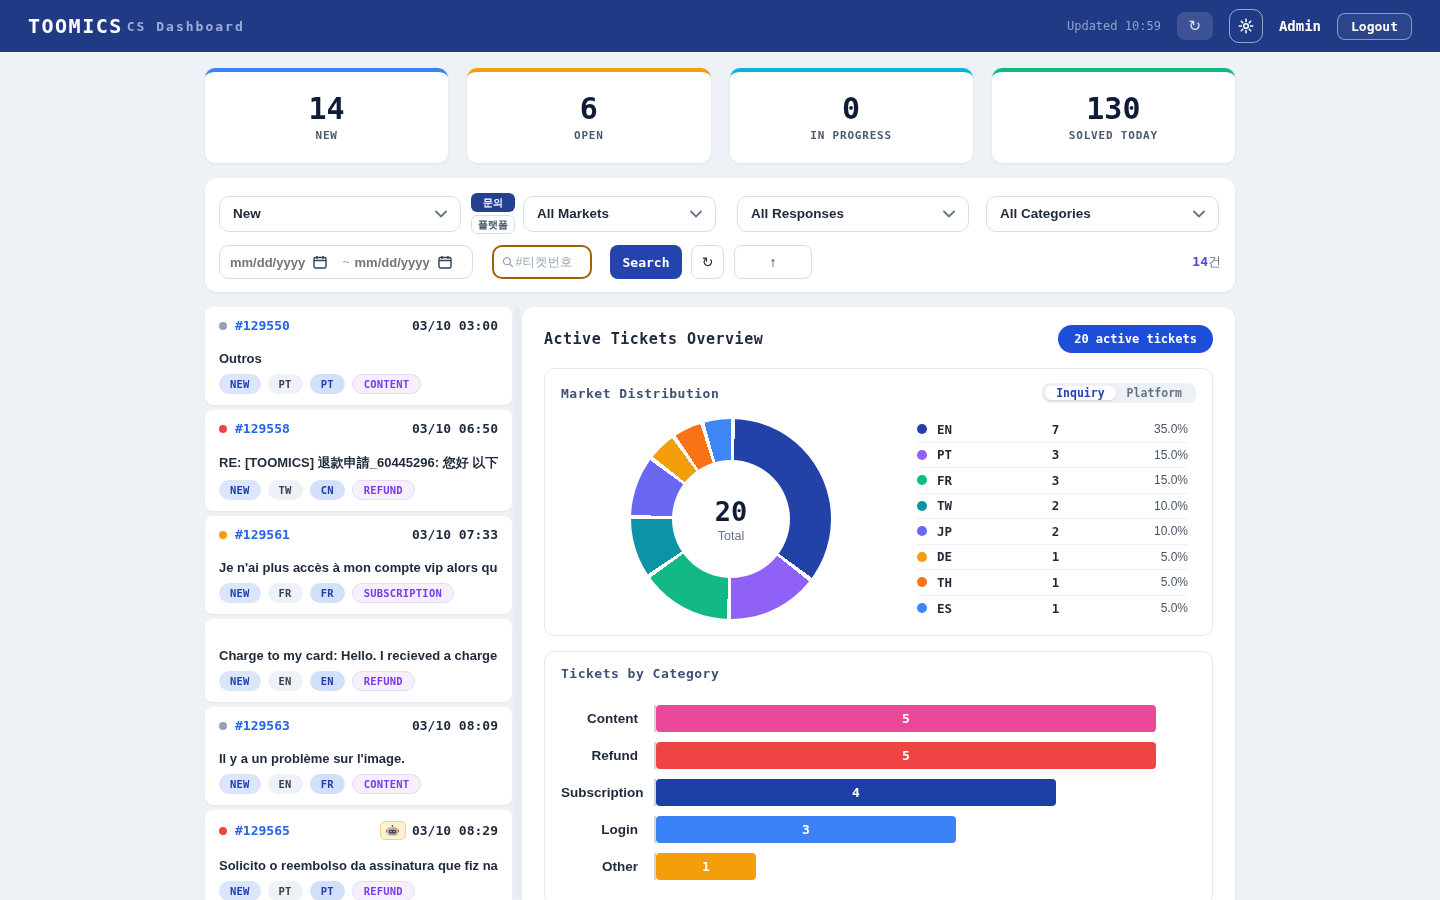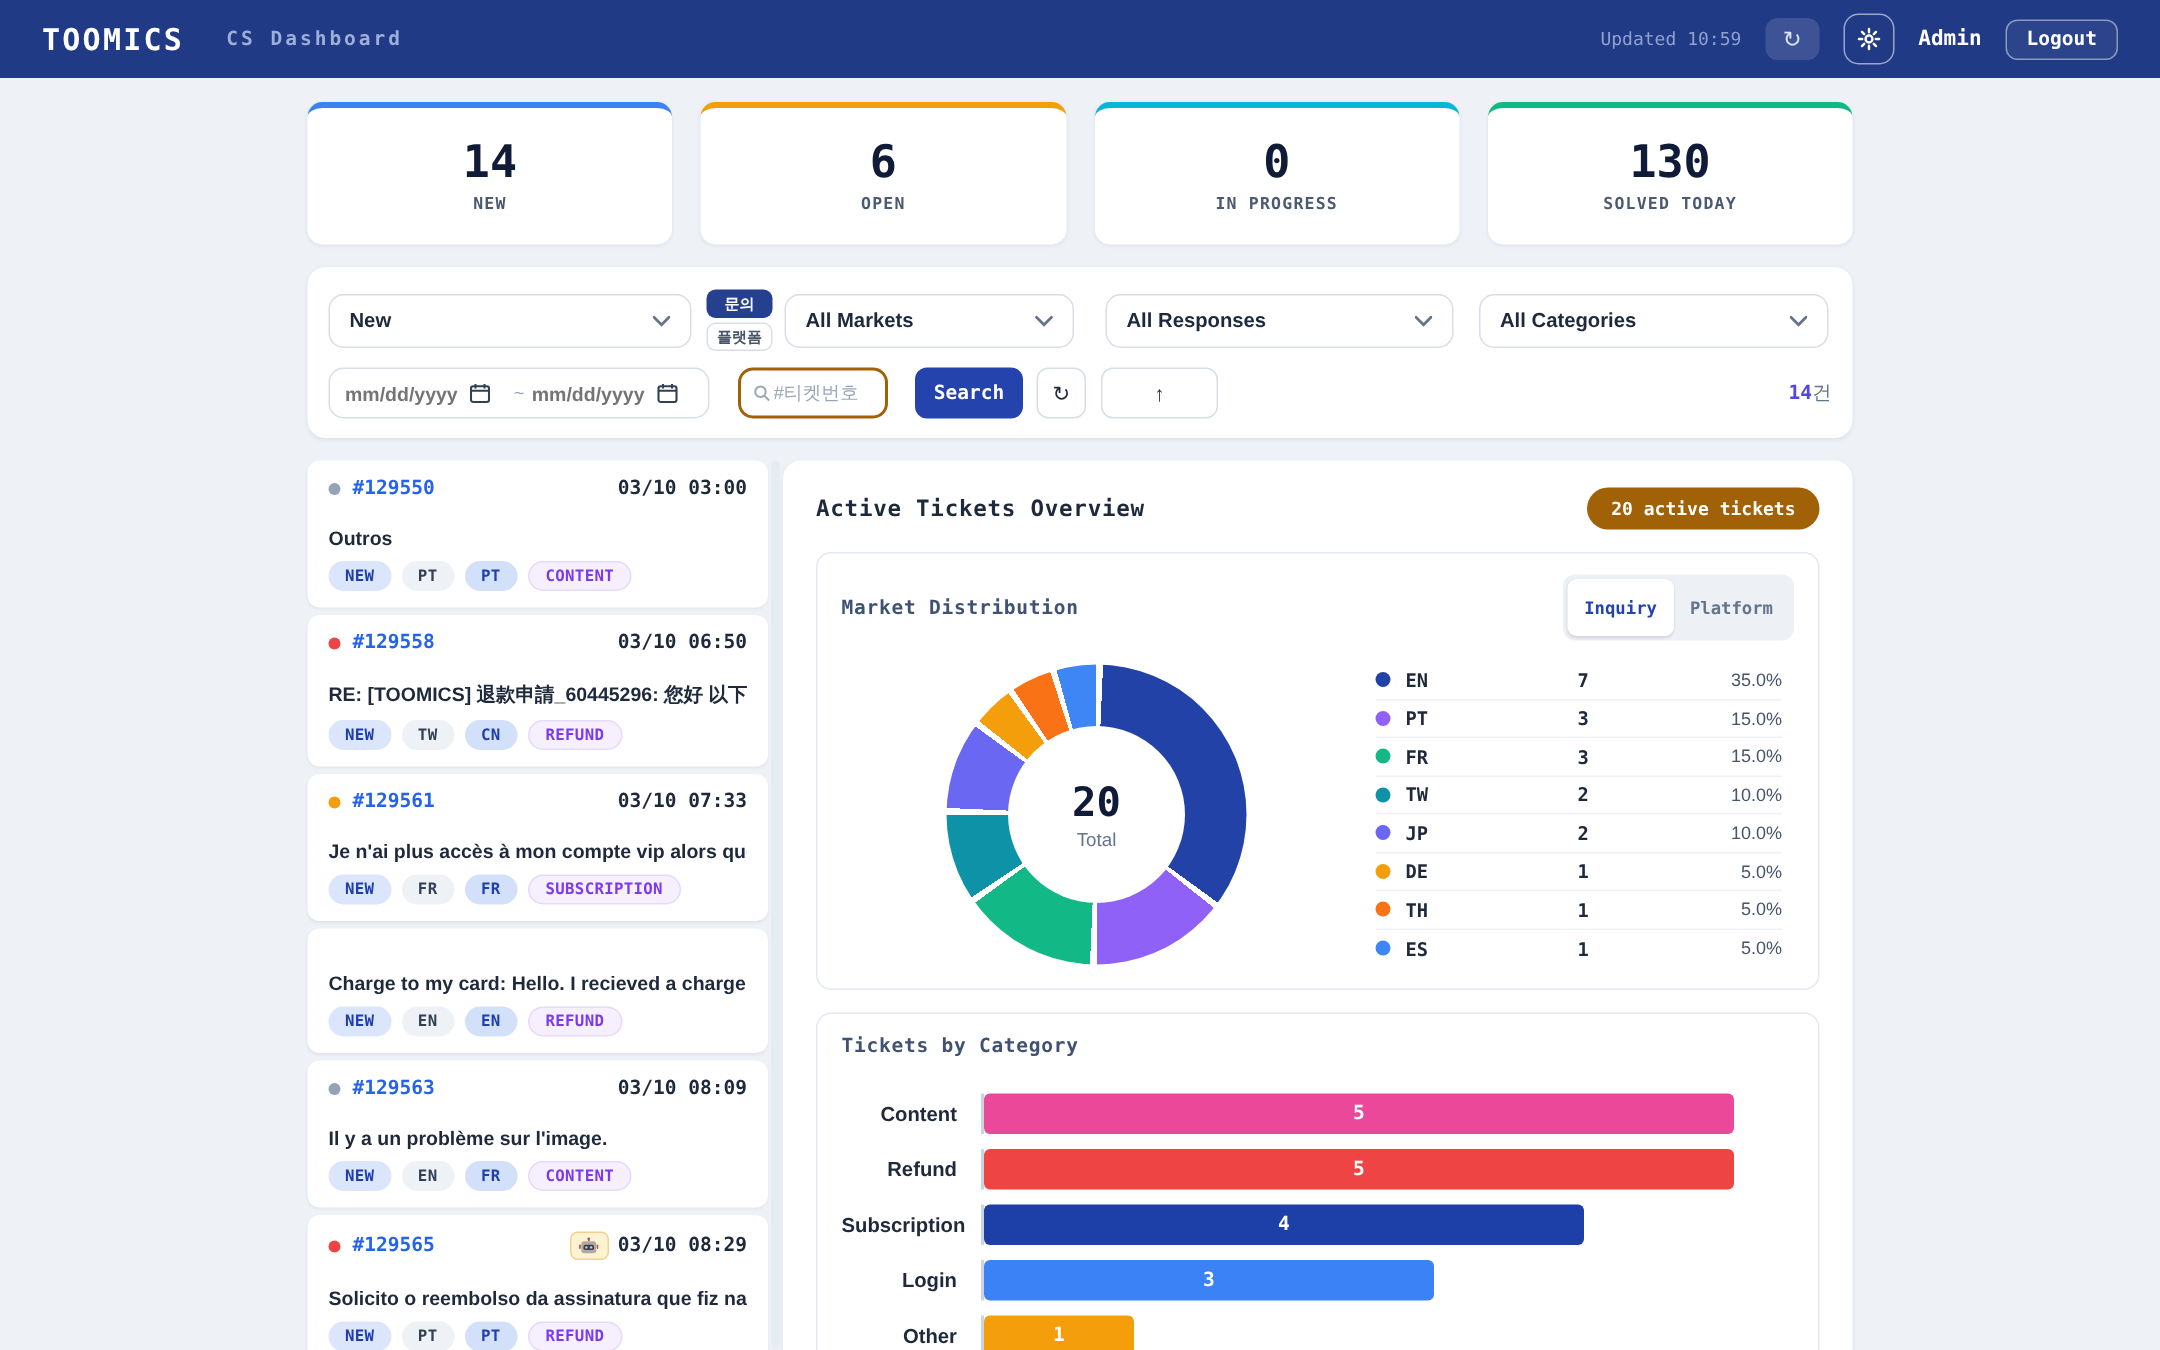--- a/index.html
+++ b/index.html
@@ -2,21 +2,21 @@
 <html><head>
 <meta charset="utf-8">
 <style>
   * { box-sizing: border-box; margin: 0; padding: 0; }
   html,body { width:1440px; height:900px; overflow:hidden; }
   body { background:#eef2f7; font-family:"Liberation Sans", sans-serif; color:#1e293b; }
 
   
   .navbar { height:52px; background:#213a86; display:flex; align-items:center; padding:0 28px; }
   .brand { font-family:"DejaVu Sans Mono",monospace; font-weight:bold; font-size:20px; color:#ffffff; letter-spacing:1.5px; }
-  .brand-sub { font-family:"DejaVu Sans Mono",monospace; font-size:13px; color:#9daed8; letter-spacing:2px; margin-left:28px; font-weight:bold; }
+  .brand-sub { font-family:"DejaVu Sans Mono",monospace; font-size:13px; color:#9daed8; letter-spacing:2px; margin-left:4px; font-weight:bold; }
   .nav-right { margin-left:auto; display:flex; align-items:center; gap:16px; }
   .nav-updated { font-size:12px; color:#8fa1cf; font-family:"DejaVu Sans Mono",monospace; }
   .nav-iconbtn { width:36px; height:28px; border-radius:8px; background:rgba(255,255,255,.13); display:flex; align-items:center; justify-content:center; color:#dbe3f7; font-size:15px; cursor:pointer; }
   .nav-gearbtn { width:34px; height:34px; border-radius:10px; border:1px solid rgba(255,255,255,.55); display:flex; align-items:center; justify-content:center; cursor:pointer; }
   .nav-admin { color:#ffffff; font-weight:bold; font-size:14px; font-family:"DejaVu Sans Mono",monospace; }
   .nav-logout { border:1.5px solid rgba(255,255,255,.45); border-radius:8px; color:#ffffff; font-weight:bold; font-size:13px; padding:5px 13px; font-family:"DejaVu Sans Mono",monospace; background:rgba(255,255,255,.05); cursor:pointer; }
 
   
   .content { width:1030px; margin:0 auto; }
   .stats-row { display:flex; gap:19px; margin-top:16px; }
@@ -69,26 +69,26 @@
   .badge { display:inline-flex; align-items:center; height:20px; padding:0 11px; border-radius:999px; font-family:"DejaVu Sans Mono",monospace; font-weight:bold; font-size:10.5px; letter-spacing:.2px; }
   .badge.status { background:#dbe5fb; color:#1d3fad; }
   .badge.market { background:#eef1f6; color:#334155; }
   .badge.lang { background:#d3e0fa; color:#1e40af; }
   .badge.category { background:#f5effe; color:#7c3aed; border:1px solid #e6d9fb; }
 
   
   .panel { flex:1; background:#ffffff; border-radius:12px; padding:18px 22px; box-shadow:0 1px 3px rgba(15,23,42,.07); }
   .panel-head { display:flex; align-items:center; justify-content:space-between; }
   .panel-title { font-family:"DejaVu Sans Mono",monospace; font-weight:bold; font-size:15px; color:#1e293b; letter-spacing:.5px; }
-  .panel-badge { background:#a16207; color:#fff; font-family:"DejaVu Sans Mono",monospace; font-weight:bold; font-size:12px; border-radius:999px; padding:7px 16px; }
+  .panel-badge { background:#1d4ed8; color:#fff; font-family:"DejaVu Sans Mono",monospace; font-weight:bold; font-size:12px; border-radius:999px; padding:7px 16px; }
   .sub-card { border:1px solid #e4e9f1; border-radius:10px; margin-top:15px; padding:14px 16px; }
   .sub-head { display:flex; align-items:center; justify-content:space-between; }
   .sub-title { font-family:"DejaVu Sans Mono",monospace; font-weight:bold; font-size:13px; color:#3f5273; letter-spacing:.5px; }
   .seg-toggle { background:#edf0f5; border-radius:8px; padding:3px; display:flex; }
-  .seg { font-family:"DejaVu Sans Mono",monospace; font-weight:bold; font-size:11.5px; padding:12px 11px; border-radius:6px; cursor:pointer; color:#64748b; }
+  .seg { font-family:"DejaVu Sans Mono",monospace; font-weight:bold; font-size:11.5px; padding:0 11px; border-radius:6px; cursor:pointer; color:#64748b; }
   .seg.active { background:#ffffff; color:#2443ad; box-shadow:0 1px 2px rgba(15,23,42,.12); }
 
   .donut-wrap { display:flex; align-items:center; margin-top:14px; }
   .donut { width:200px; height:200px; border-radius:50%; margin-left:70px; position:relative; flex:0 0 auto; }
   .donut-hole { position:absolute; width:118px; height:118px; border-radius:50%; background:#ffffff; left:41px; top:41px; display:flex; flex-direction:column; align-items:center; justify-content:center; gap:2px; }
   .donut-total { font-family:"DejaVu Sans Mono",monospace; font-weight:bold; font-size:27px; color:#101b38; }
   .donut-total-label { font-size:12.5px; color:#64748b; }
   .legend { flex:1; margin-left:86px; margin-right:8px; }
   .legend-row { display:flex; align-items:center; height:25.5px; border-bottom:1px solid #edf1f7; }
   .legend-row:last-child { border-bottom:none; }

